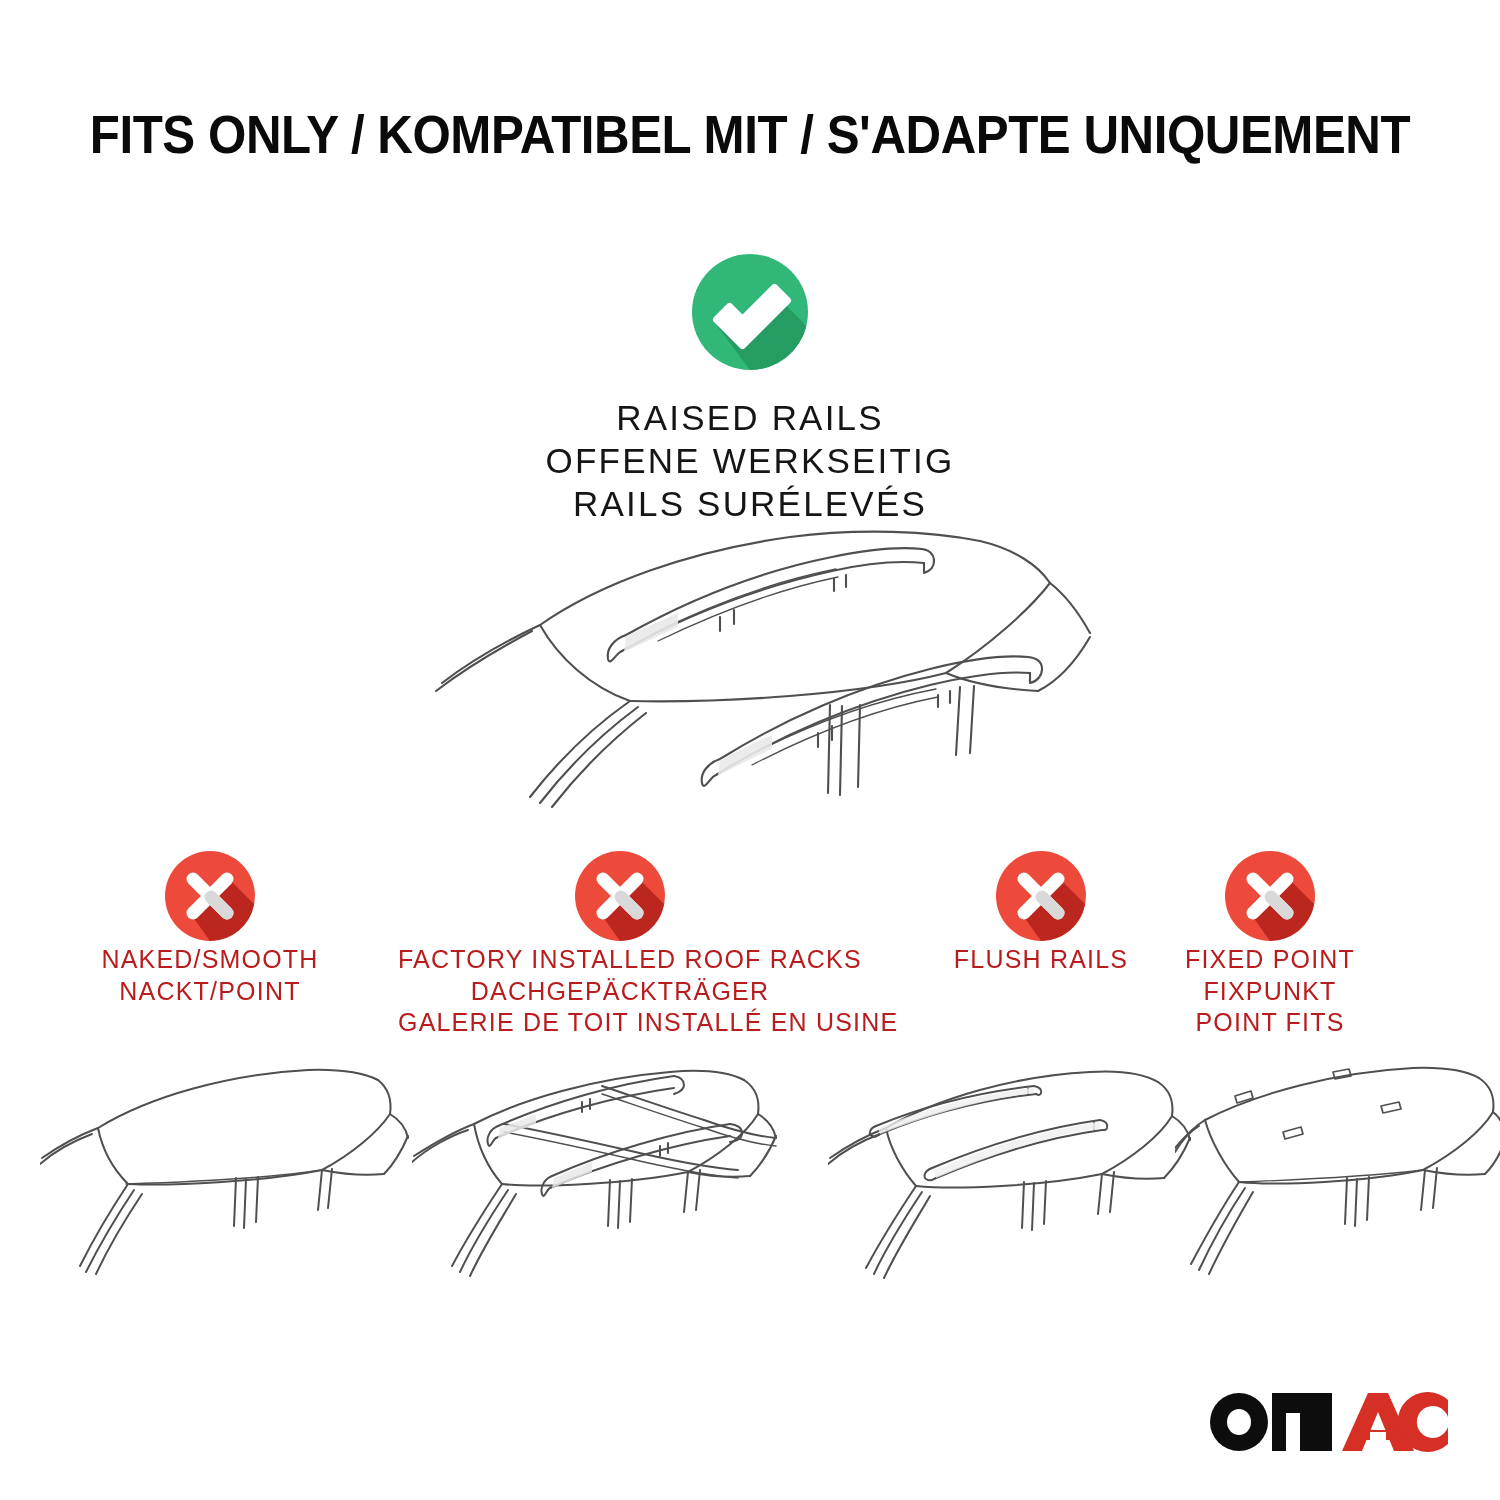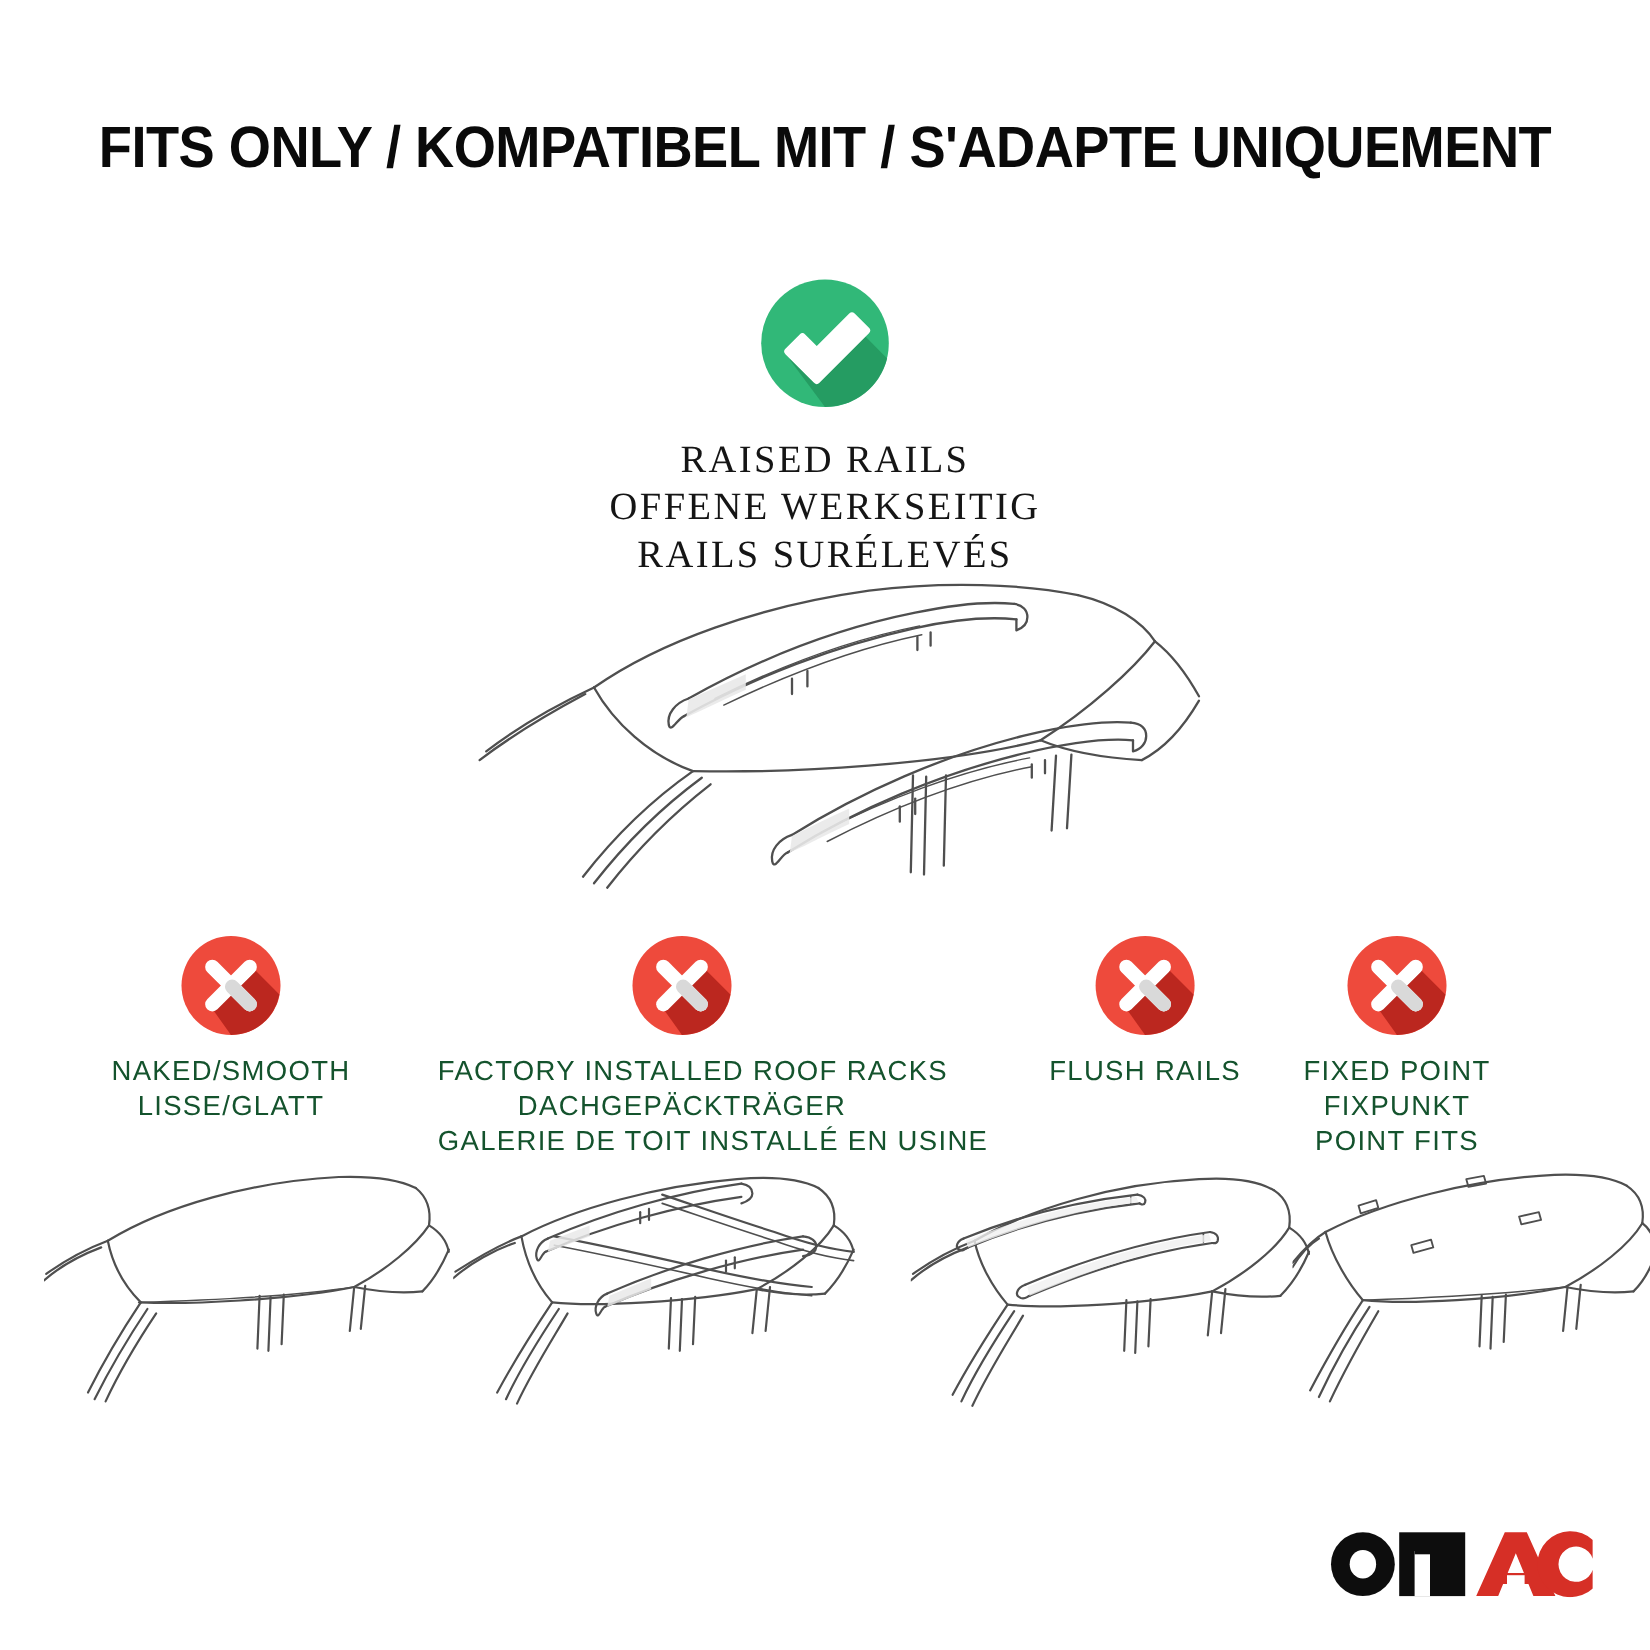--- a/index.html
+++ b/index.html
@@ -47,21 +47,20 @@
     margin: 0 auto;
     display: block;
   }
   .hero-labels {
     margin-top: 22px;
     font-size: 35px;
     line-height: 1.23;
     letter-spacing: 2.2px;
     font-weight: 400;
     color: #151515;
-    font-family: Liberation Serif, serif;
   }
   .hero-labels div { white-space: nowrap; }
 
   .hero-art {
     position: absolute;
     left: 390px;
     top: 255px;
     width: 720px;
     height: 320px;
   }
@@ -72,25 +71,25 @@
     top: 848px;
     text-align: center;
   }
   .col .x-icon {
     width: 96px;
     height: 96px;
     margin: 0 auto;
     display: block;
   }
   .col .col-labels {
-    margin-top: 15px;
+    margin-top: 0;
     font-size: 25px;
     line-height: 1.26;
     letter-spacing: 1.2px;
-    color: #14532d;
+    color: #b91c1c;
     font-weight: 400;
   }
   .col .col-labels div { white-space: nowrap; }
 
   .col-1 { left: 35px;   width: 350px; }
   .col-2 { left: 398px;  width: 444px; }
   .col-3 { left: 855px;  width: 372px; }
   .col-4 { left: 1150px; width: 240px; }
 
   .col-art {
@@ -201,21 +200,21 @@
       <path d="M48 93 A45 45 0 0 0 92 56 L62 26 L34 54 L26 62 L48 93 Z" fill="#b5241c" opacity="0.9"></path>
       <g stroke="#ffffff" stroke-width="13" stroke-linecap="round">
         <line x1="31" y1="31" x2="65" y2="65"></line>
         <line x1="65" y1="31" x2="31" y2="65"></line>
       </g>
       <line x1="49" y1="49" x2="65" y2="65" stroke="#d9d9d9" stroke-width="13" stroke-linecap="round"></line>
     </svg>
   </span>
   <div class="col-labels">
     <div>NAKED/SMOOTH</div>
-    <div>LISSE/GLATT</div>
+    <div>NACKT/POINT</div>
   </div>
 </div>
 
 <div class="col-art art-1">
   <svg viewBox="0 0 370 235" width="370" height="235" aria-hidden="true">
     <g fill="none" stroke="#4f4f4f" stroke-width="2" stroke-linecap="round" stroke-linejoin="round">
       <path d="M58 70 C110 38 190 16 268 12 C300 11 322 14 338 22"></path>
       <path d="M338 22 C348 30 352 42 350 56"></path>
       <path d="M350 56 C338 74 312 96 282 112"></path>
       <path d="M282 112 C222 124 130 128 88 126"></path>

